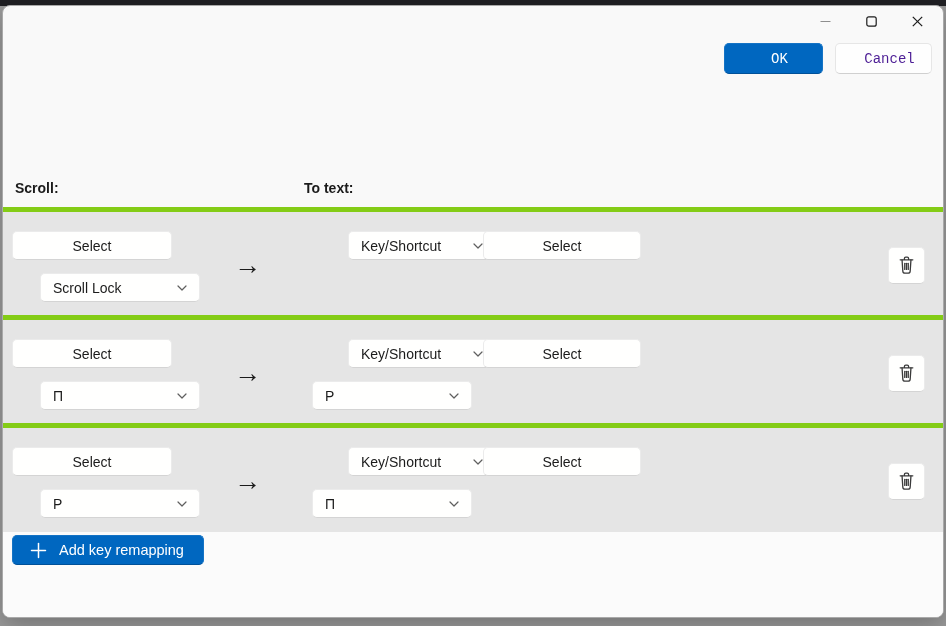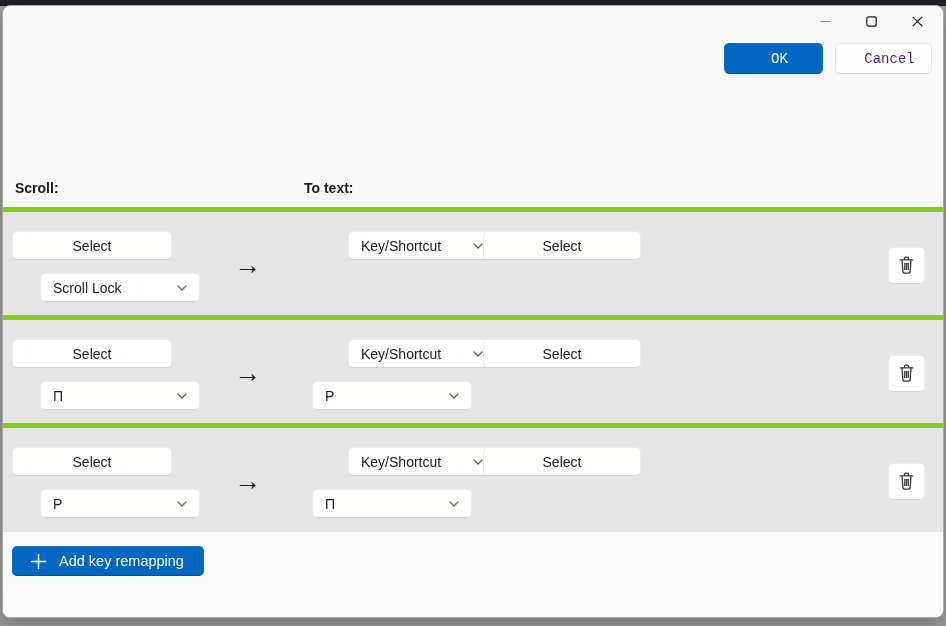--- a/index.html
+++ b/index.html
@@ -48,21 +48,21 @@
   .dd-send { left:309px; top:61px; width:160px; }
   .dd { justify-content:space-between; padding:0 12px; text-align:left; }
   .dd-label { white-space:nowrap; }
   .chev { display:flex; align-items:center; }
   .arrow { position:absolute; left:231px; top:33px; font-size:27px; font-weight:400;
            color:#1b1b1b; line-height:40px; }
   .trash-btn { right:18px; top:35px; width:37px; height:37px; }
   
   .footer { position:absolute; left:0; top:525px; width:100%; height:92px;
             border-top:1px solid #e5e5e5; background:#fbfbfb; }
-  .add-btn { position:absolute; left:9px; top:14px; height:30px; width:auto;
+  .add-btn { position:absolute; left:9px; top:3px; height:30px; width:auto;
              padding:0 19px 0 17px; gap:12px; display:flex; align-items:center;
              background:#0067c0; border:1px solid #1473c5; border-bottom-color:#005199;
              border-radius:5px; color:#fff; font-size:14.5px; cursor:pointer; font-family:inherit; }
   svg { display:block; }
 </style>
 </head>
 <body>
 
 <div class="window">
 

